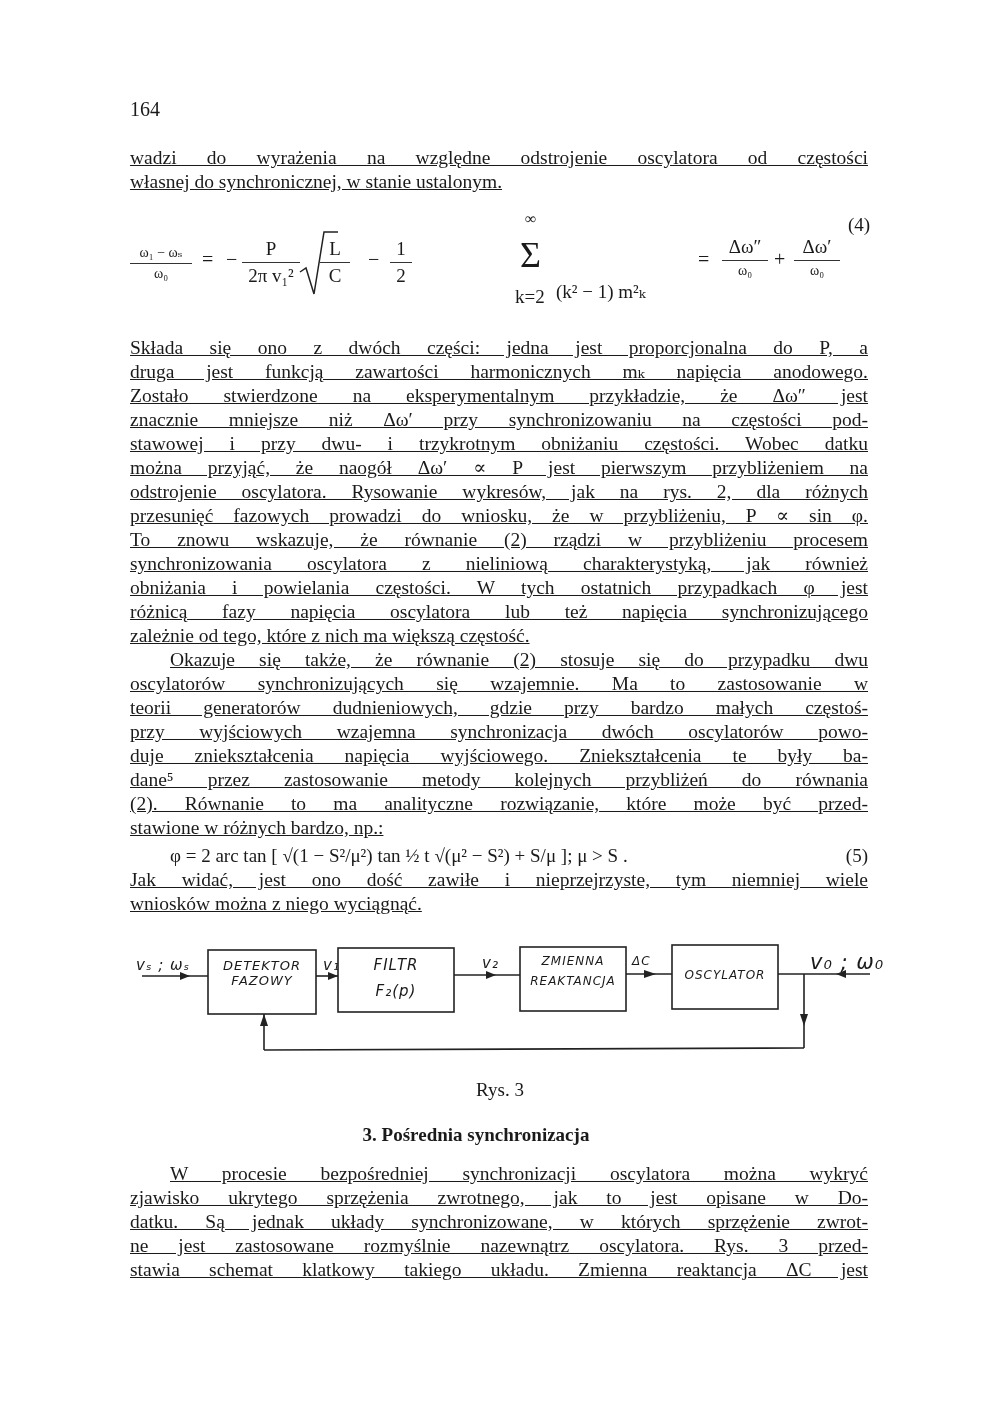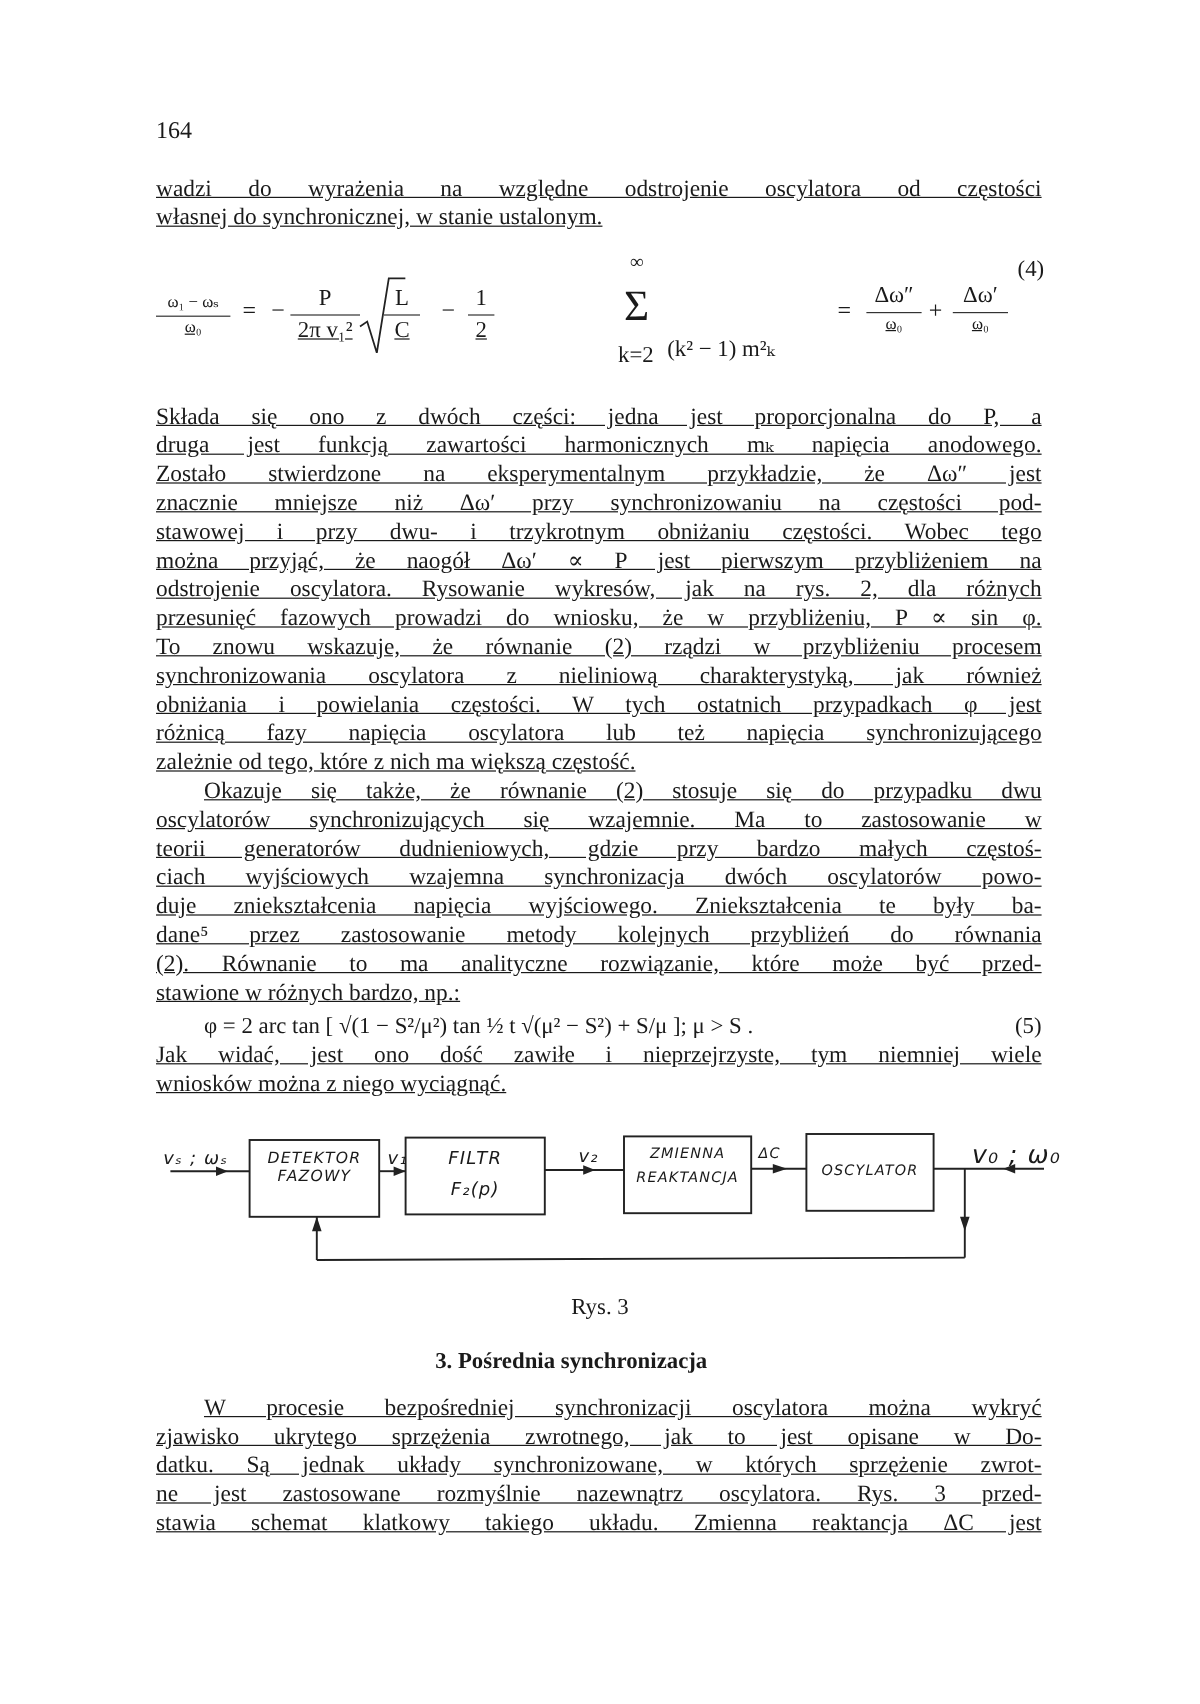--- a/index.html
+++ b/index.html
@@ -7,21 +7,21 @@
          font-family:"Liberation Serif", "DejaVu Serif", serif; color:#1a1a1a; }
   .page-number { position:absolute; left:130px; top:98px; font-size:20px; }
   .line { position:absolute; left:130px; width:738px; font-size:19.5px; line-height:24px;
           text-align:justify; text-align-last:justify; white-space:nowrap;text-decoration:underline; }
   .line.last { text-align-last:left; }
   .line.indent { text-indent:40px; }
   .eq4 { position:absolute; left:130px; top:214px; width:740px; height:100px; }
   .eq-label { position:absolute; font-size:19px; }
   .frac { position:absolute; text-align:center; font-size:19px; }
   .frac .num { display:block; border-bottom:1px solid #333; padding:0 4px 2px; }
-  .frac .den { display:block; padding-top:2px;text-decoration:underline; }
+  .frac .den { display:block; padding-top:2px; }
   .frac.small { font-size:14px; }
   .eq-sym { position:absolute; font-size:20px; }
   .eq5 { position:absolute; left:130px; top:844px; width:740px; font-size:19px; line-height:24px; }
   .diagram { position:absolute; left:130px; top:940px; width:760px; height:120px; }
   .hand { font-family:"DejaVu Sans", sans-serif; font-style:italic; font-size:13px; letter-spacing:1px; }
   .caption { position:absolute; left:0; width:1000px; text-align:center; font-size:19px; }
   .section-title { position:absolute; left:0; width:952px; text-align:center; font-size:19px; font-weight:bold; }
 </style>
 </head>
 <body>
@@ -68,34 +68,34 @@
   <div class="frac" style="left:664px; top:22px; width:46px;">
     <span class="num">Δω′</span>
     <span class="den" style="font-size:14px">ω₀</span>
   </div>
 </div>
 
 <div class="line" style="top:336px">Składa się ono z dwóch części: jedna jest proporcjonalna do P, a</div>
 <div class="line" style="top:360px">druga jest funkcją zawartości harmonicznych mₖ napięcia anodowego.</div>
 <div class="line" style="top:384px">Zostało stwierdzone na eksperymentalnym przykładzie, że Δω″ jest</div>
 <div class="line" style="top:408px">znacznie mniejsze niż Δω′ przy synchronizowaniu na częstości pod-</div>
-<div class="line" style="top:432px">stawowej i przy dwu- i trzykrotnym obniżaniu częstości. Wobec tego</div>
+<div class="line" style="top:432px">stawowej i przy dwu- i trzykrotnym obniżaniu częstości. Wobec datku</div>
 <div class="line" style="top:456px">można przyjąć, że naogół Δω′ ∝ P jest pierwszym przybliżeniem na</div>
 <div class="line" style="top:480px">odstrojenie oscylatora. Rysowanie wykresów, jak na rys. 2, dla różnych</div>
 <div class="line" style="top:504px">przesunięć fazowych prowadzi do wniosku, że w przybliżeniu, P ∝ sin φ.</div>
 <div class="line" style="top:528px">To znowu wskazuje, że równanie (2) rządzi w przybliżeniu procesem</div>
 <div class="line" style="top:552px">synchronizowania oscylatora z nieliniową charakterystyką, jak również</div>
 <div class="line" style="top:576px">obniżania i powielania częstości. W tych ostatnich przypadkach φ jest</div>
 <div class="line" style="top:600px">różnicą fazy napięcia oscylatora lub też napięcia synchronizującego</div>
 <div class="line last" style="top:624px">zależnie od tego, które z nich ma większą częstość.</div>
 
 <div class="line indent" style="top:648px">Okazuje się także, że równanie (2) stosuje się do przypadku dwu</div>
 <div class="line" style="top:672px">oscylatorów synchronizujących się wzajemnie. Ma to zastosowanie w</div>
 <div class="line" style="top:696px">teorii generatorów dudnieniowych, gdzie przy bardzo małych częstoś-</div>
-<div class="line" style="top:720px">ciach wyjściowych wzajemna synchronizacja dwóch oscylatorów powo-</div>
+<div class="line" style="top:720px">przy wyjściowych wzajemna synchronizacja dwóch oscylatorów powo-</div>
 <div class="line" style="top:744px">duje zniekształcenia napięcia wyjściowego. Zniekształcenia te były ba-</div>
 <div class="line" style="top:768px">dane⁵ przez zastosowanie metody kolejnych przybliżeń do równania</div>
 <div class="line" style="top:792px">(2). Równanie to ma analityczne rozwiązanie, które może być przed-</div>
 <div class="line last" style="top:816px">stawione w różnych bardzo, np.:</div>
 
 <div class="eq5">
   <span style="position:absolute; left:40px; white-space:nowrap;">φ = 2 arc tan [ √(1 − S²/μ²) tan ½ t √(μ² − S²) + S/μ ];   μ &gt; S .</span>
   <span style="position:absolute; right:2px;">(5)</span>
 </div>
 

